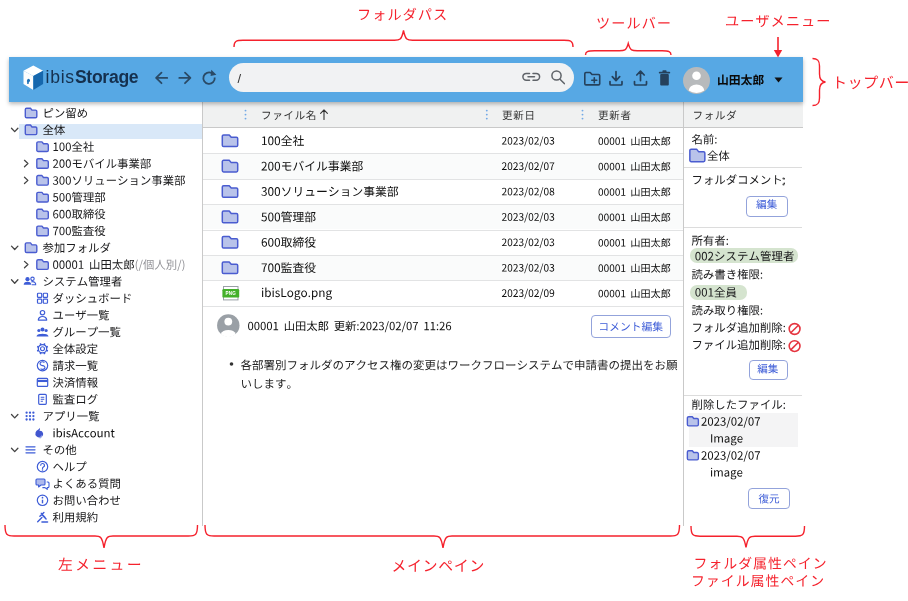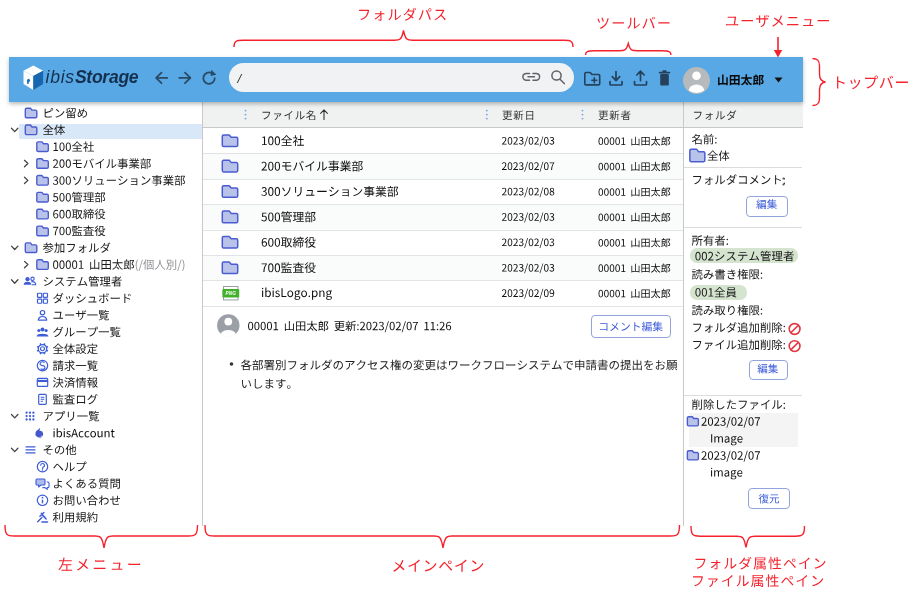--- a/index.html
+++ b/index.html
@@ -1,17 +1,17 @@
 <!DOCTYPE html>
 <html><head>
 <meta charset="utf-8">
 <style>
 * { margin:0; padding:0; box-sizing:border-box; }
 html,body { width:908px; height:601px; background:#fff; font-family:"Liberation Sans", sans-serif; overflow:hidden; }
-.abs { position:absolute;font-style:italic; }
+.abs { position:absolute; }
 #page { position:relative; width:908px; height:601px; }
 
 #topbar { left:9px; top:57px; width:794px; height:45px; background:#57a8e4; box-shadow:0 2px 4px rgba(0,0,0,0.28); z-index:2; }
 #logotext { left:45.5px; top:67.3px; z-index:3; font-size:17.6px; color:#15304e; letter-spacing:0.75px; }
 #logotext b { letter-spacing:-0.3px; }
 #slash { left:237.5px; top:71.3px; font-size:13px; color:#333; z-index:3; }
 
 #mainpane { left:202px; top:102px; width:482px; height:424px; background:#fff; border-left:1px solid #c9c9c9; border-right:1px solid #c9c9c9; z-index:1; }
 #mainhead { left:202px; top:102px; width:482px; height:26px; background:#f0f1f1; border-left:1px solid #c9c9c9; border-right:1px solid #c9c9c9; border-bottom:1px solid #c9c9c9; z-index:1; }
 #righthead { left:684px; top:102px; width:119px; height:26px; background:#f0f1f1; border-bottom:1px solid #c9c9c9; z-index:1; }

